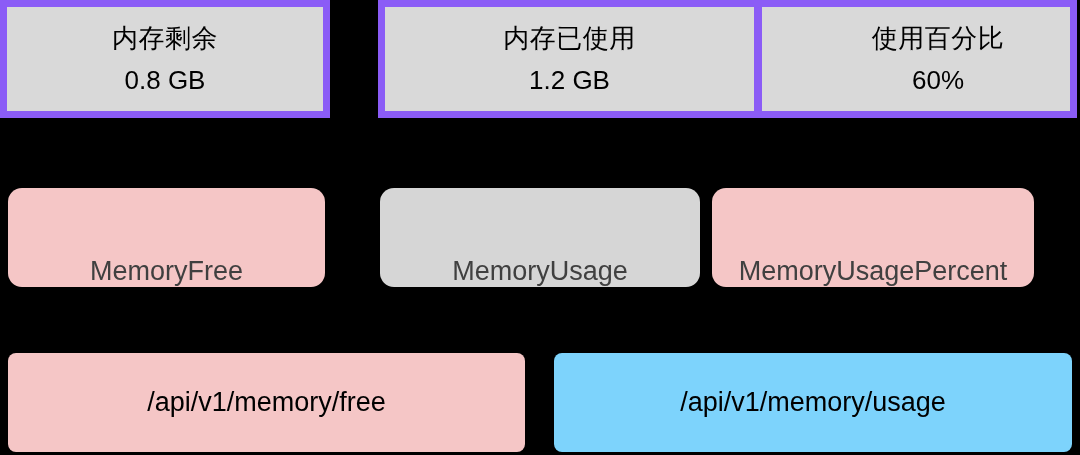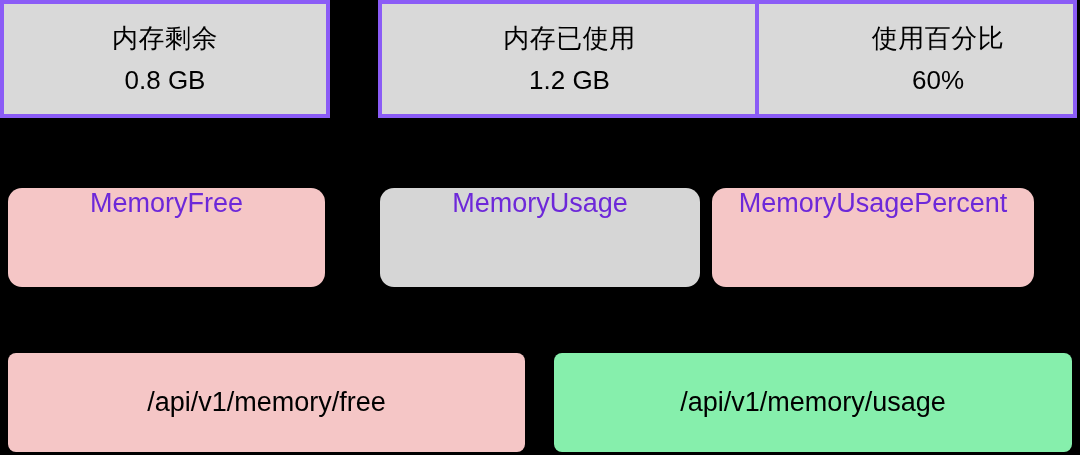--- a/index.html
+++ b/index.html
@@ -22,21 +22,21 @@
     width: 1080px;
     height: 455px;
     background: #000000;
   }
 
   
   .metric-card {
     position: absolute;
     box-sizing: border-box;
     background: #d9d9d9;
-    border: 4px solid #8b5cf6;
+    border: 7px solid #8b5cf6;
     display: flex;
     flex-direction: column;
     align-items: center;
     justify-content: center;
     color: #000000;
     text-align: center;
   }
   .metric-card .m-title {
     font-size: 26px;
     line-height: 34px;
@@ -51,23 +51,23 @@
   #metric-0 { left: 0px;   top: 0px; width: 330px; height: 118px; }
   #metric-1 { left: 378px; top: 0px; width: 383px; height: 118px; }
   #metric-2 { left: 755px; top: 0px; width: 322px; height: 118px; padding-left: 44px; }
 
   
   .node {
     position: absolute;
     box-sizing: border-box;
     border-radius: 14px;
     display: flex;
-    align-items: flex-start;
+    align-items: flex-end;
     justify-content: center;
-    color: #6d28d9;
+    color: #404040;
     font-size: 27px;
     text-align: center;
     padding: 0 8px;
   }
   .node.pink { background: #f5c6c6; }
   .node.gray { background: #d6d6d6; }
 
   #node-0 { left: 8px;   top: 188px; width: 317px; height: 99px; }
   #node-1 { left: 380px; top: 188px; width: 320px; height: 99px; }
   #node-2 { left: 712px; top: 188px; width: 322px; height: 99px; }
@@ -79,21 +79,21 @@
     border-radius: 8px;
     display: flex;
     align-items: center;
     justify-content: center;
     color: #000000;
     font-size: 27px;
     text-align: center;
     padding: 0 8px;
   }
   .endpoint.pink { background: #f5c6c6; }
-  .endpoint.gray { background: #86efac; }
+  .endpoint.gray { background: #7dd3fc; }
 
   #endpoint-0 { left: 8px;   top: 353px; width: 517px; height: 99px; }
   #endpoint-1 { left: 554px; top: 353px; width: 518px; height: 99px; }
 </style>
 </head>
 <body>
 
 <div class="canvas">
 
   <div class="metric-card" id="metric-0">

